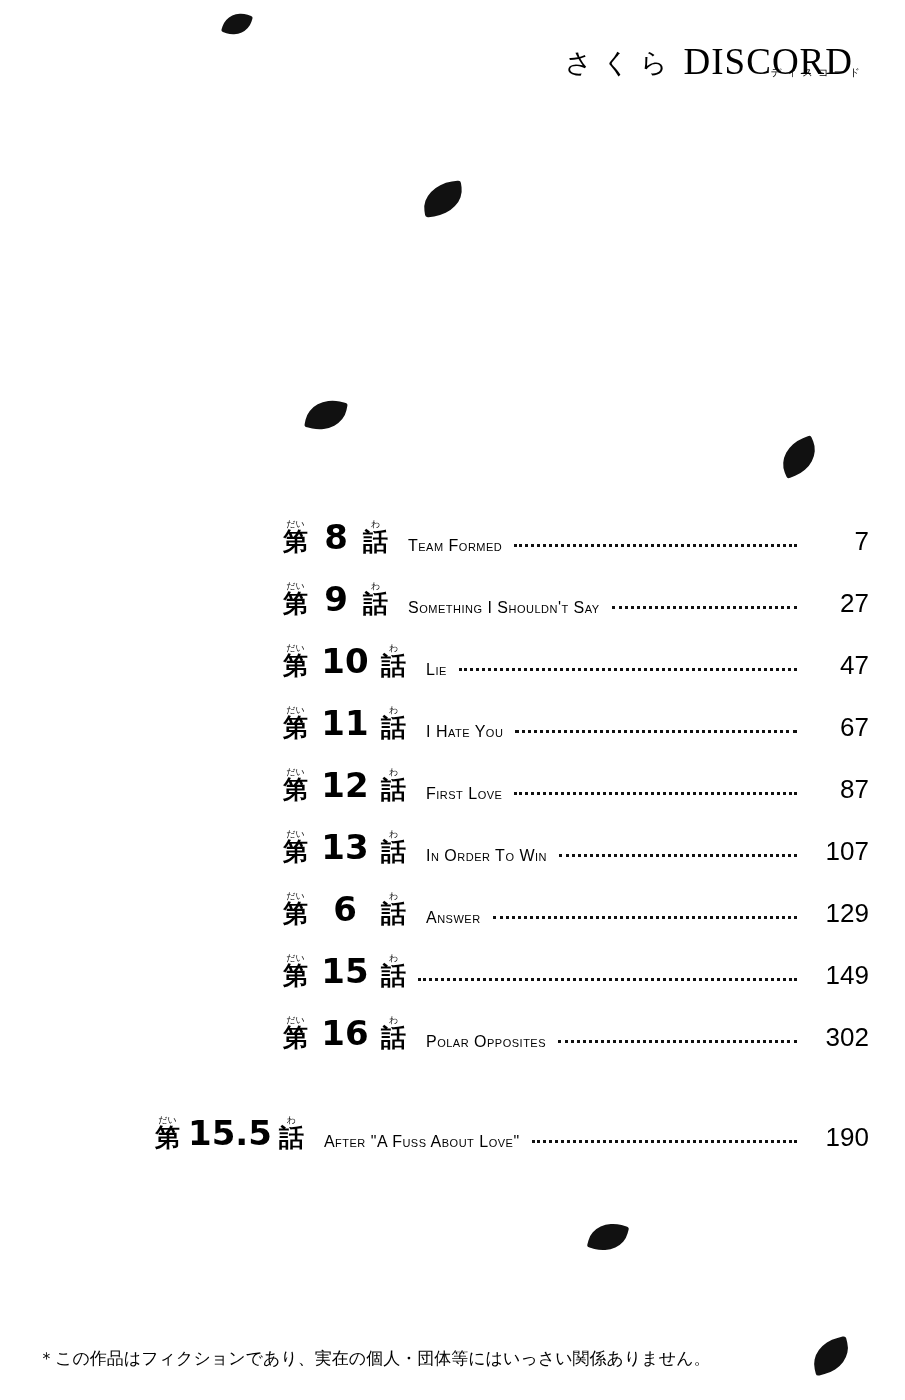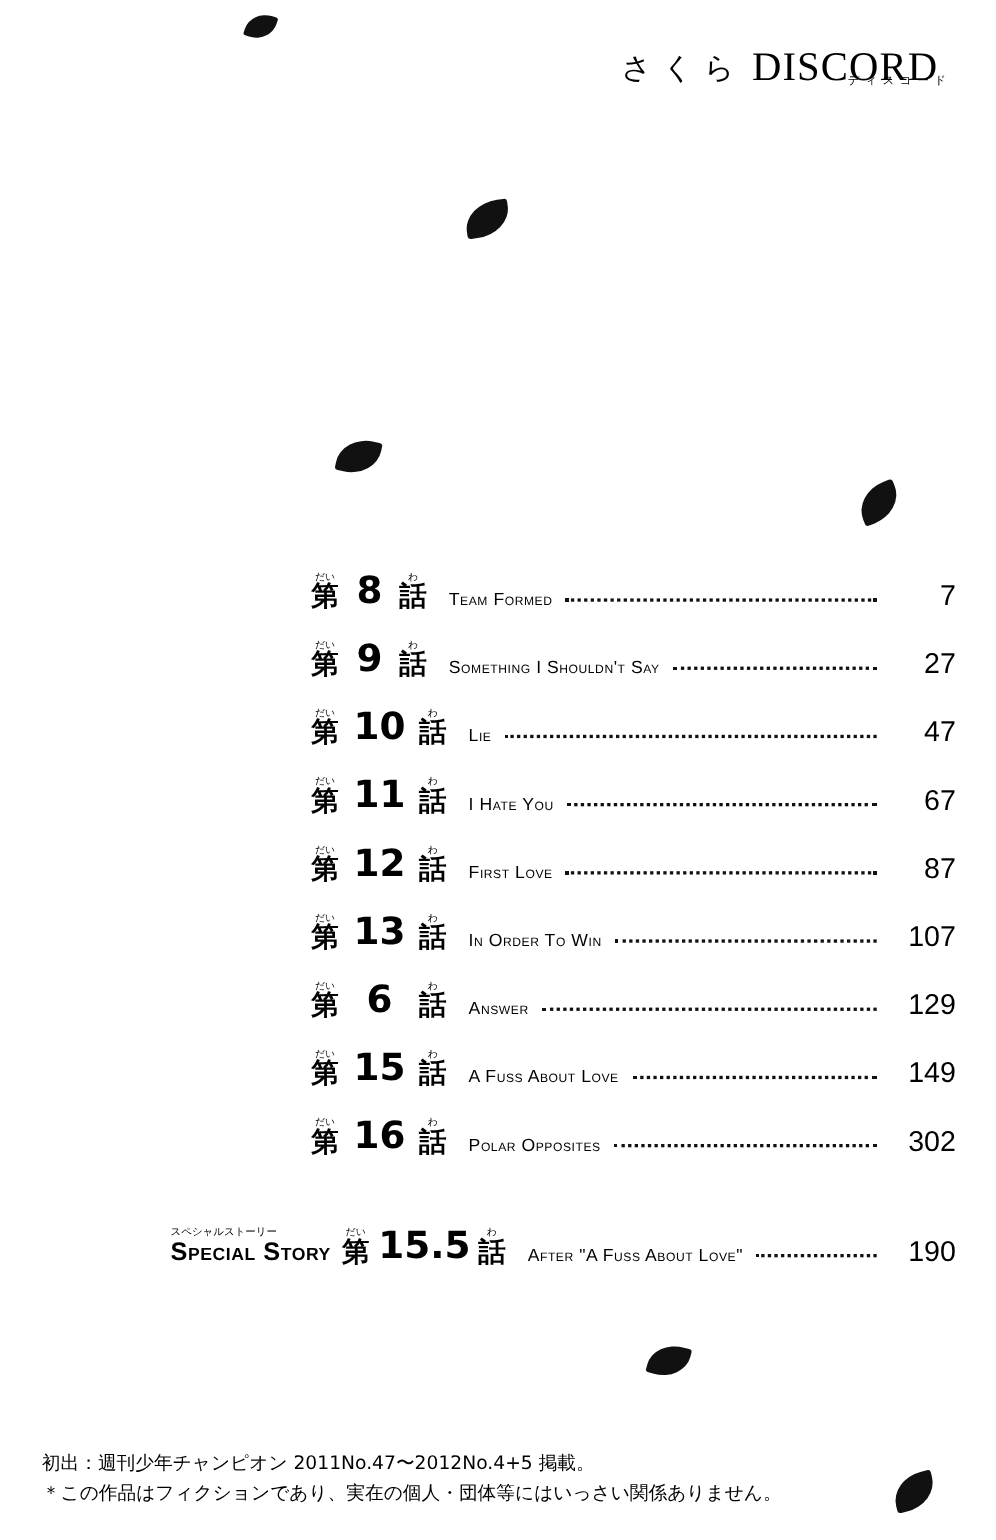--- a/index.html
+++ b/index.html
@@ -323,21 +323,20 @@
       <span class="kanji-wrap">
         <span class="ruby">だい</span>
         <span class="kanji">第</span>
       </span>
       <span class="num wide">15</span>
       <span class="kanji-wrap">
         <span class="ruby">わ</span>
         <span class="kanji">話</span>
       </span>
     </span>
-    <span class="title">A Fuss About Love</span>
     <span class="dots"></span>
     <span class="page">149</span>
   </div>
 
   <div class="toc-row">
     <span class="dai-group">
       <span class="kanji-wrap">
         <span class="ruby">だい</span>
         <span class="kanji">第</span>
       </span>
@@ -346,38 +345,33 @@
         <span class="ruby">わ</span>
         <span class="kanji">話</span>
       </span>
     </span>
     <span class="title">Polar Opposites</span>
     <span class="dots"></span>
     <span class="page">302</span>
   </div>
 
   <div class="toc-row special">
-    <span class="special-label-wrap">
-      <span class="ruby-top">スペシャルストーリー</span>
-      <span class="special-label">Special Story</span>
-    </span>
     <span class="dai-group">
       <span class="kanji-wrap">
         <span class="ruby">だい</span>
         <span class="kanji">第</span>
       </span>
       <span class="num wide">15.5</span>
       <span class="kanji-wrap">
         <span class="ruby">わ</span>
         <span class="kanji">話</span>
       </span>
     </span>
     <span class="title">After "A Fuss About Love"</span>
     <span class="dots"></span>
     <span class="page">190</span>
   </div>
 
 </div>
 
 <div class="footer">
-  <div>初出：週刊少年チャンピオン 2011No.47〜2012No.4+5 掲載。</div>
   <div>＊この作品はフィクションであり、実在の個人・団体等にはいっさい関係ありません。</div>
 </div>
 
 </body></html>

